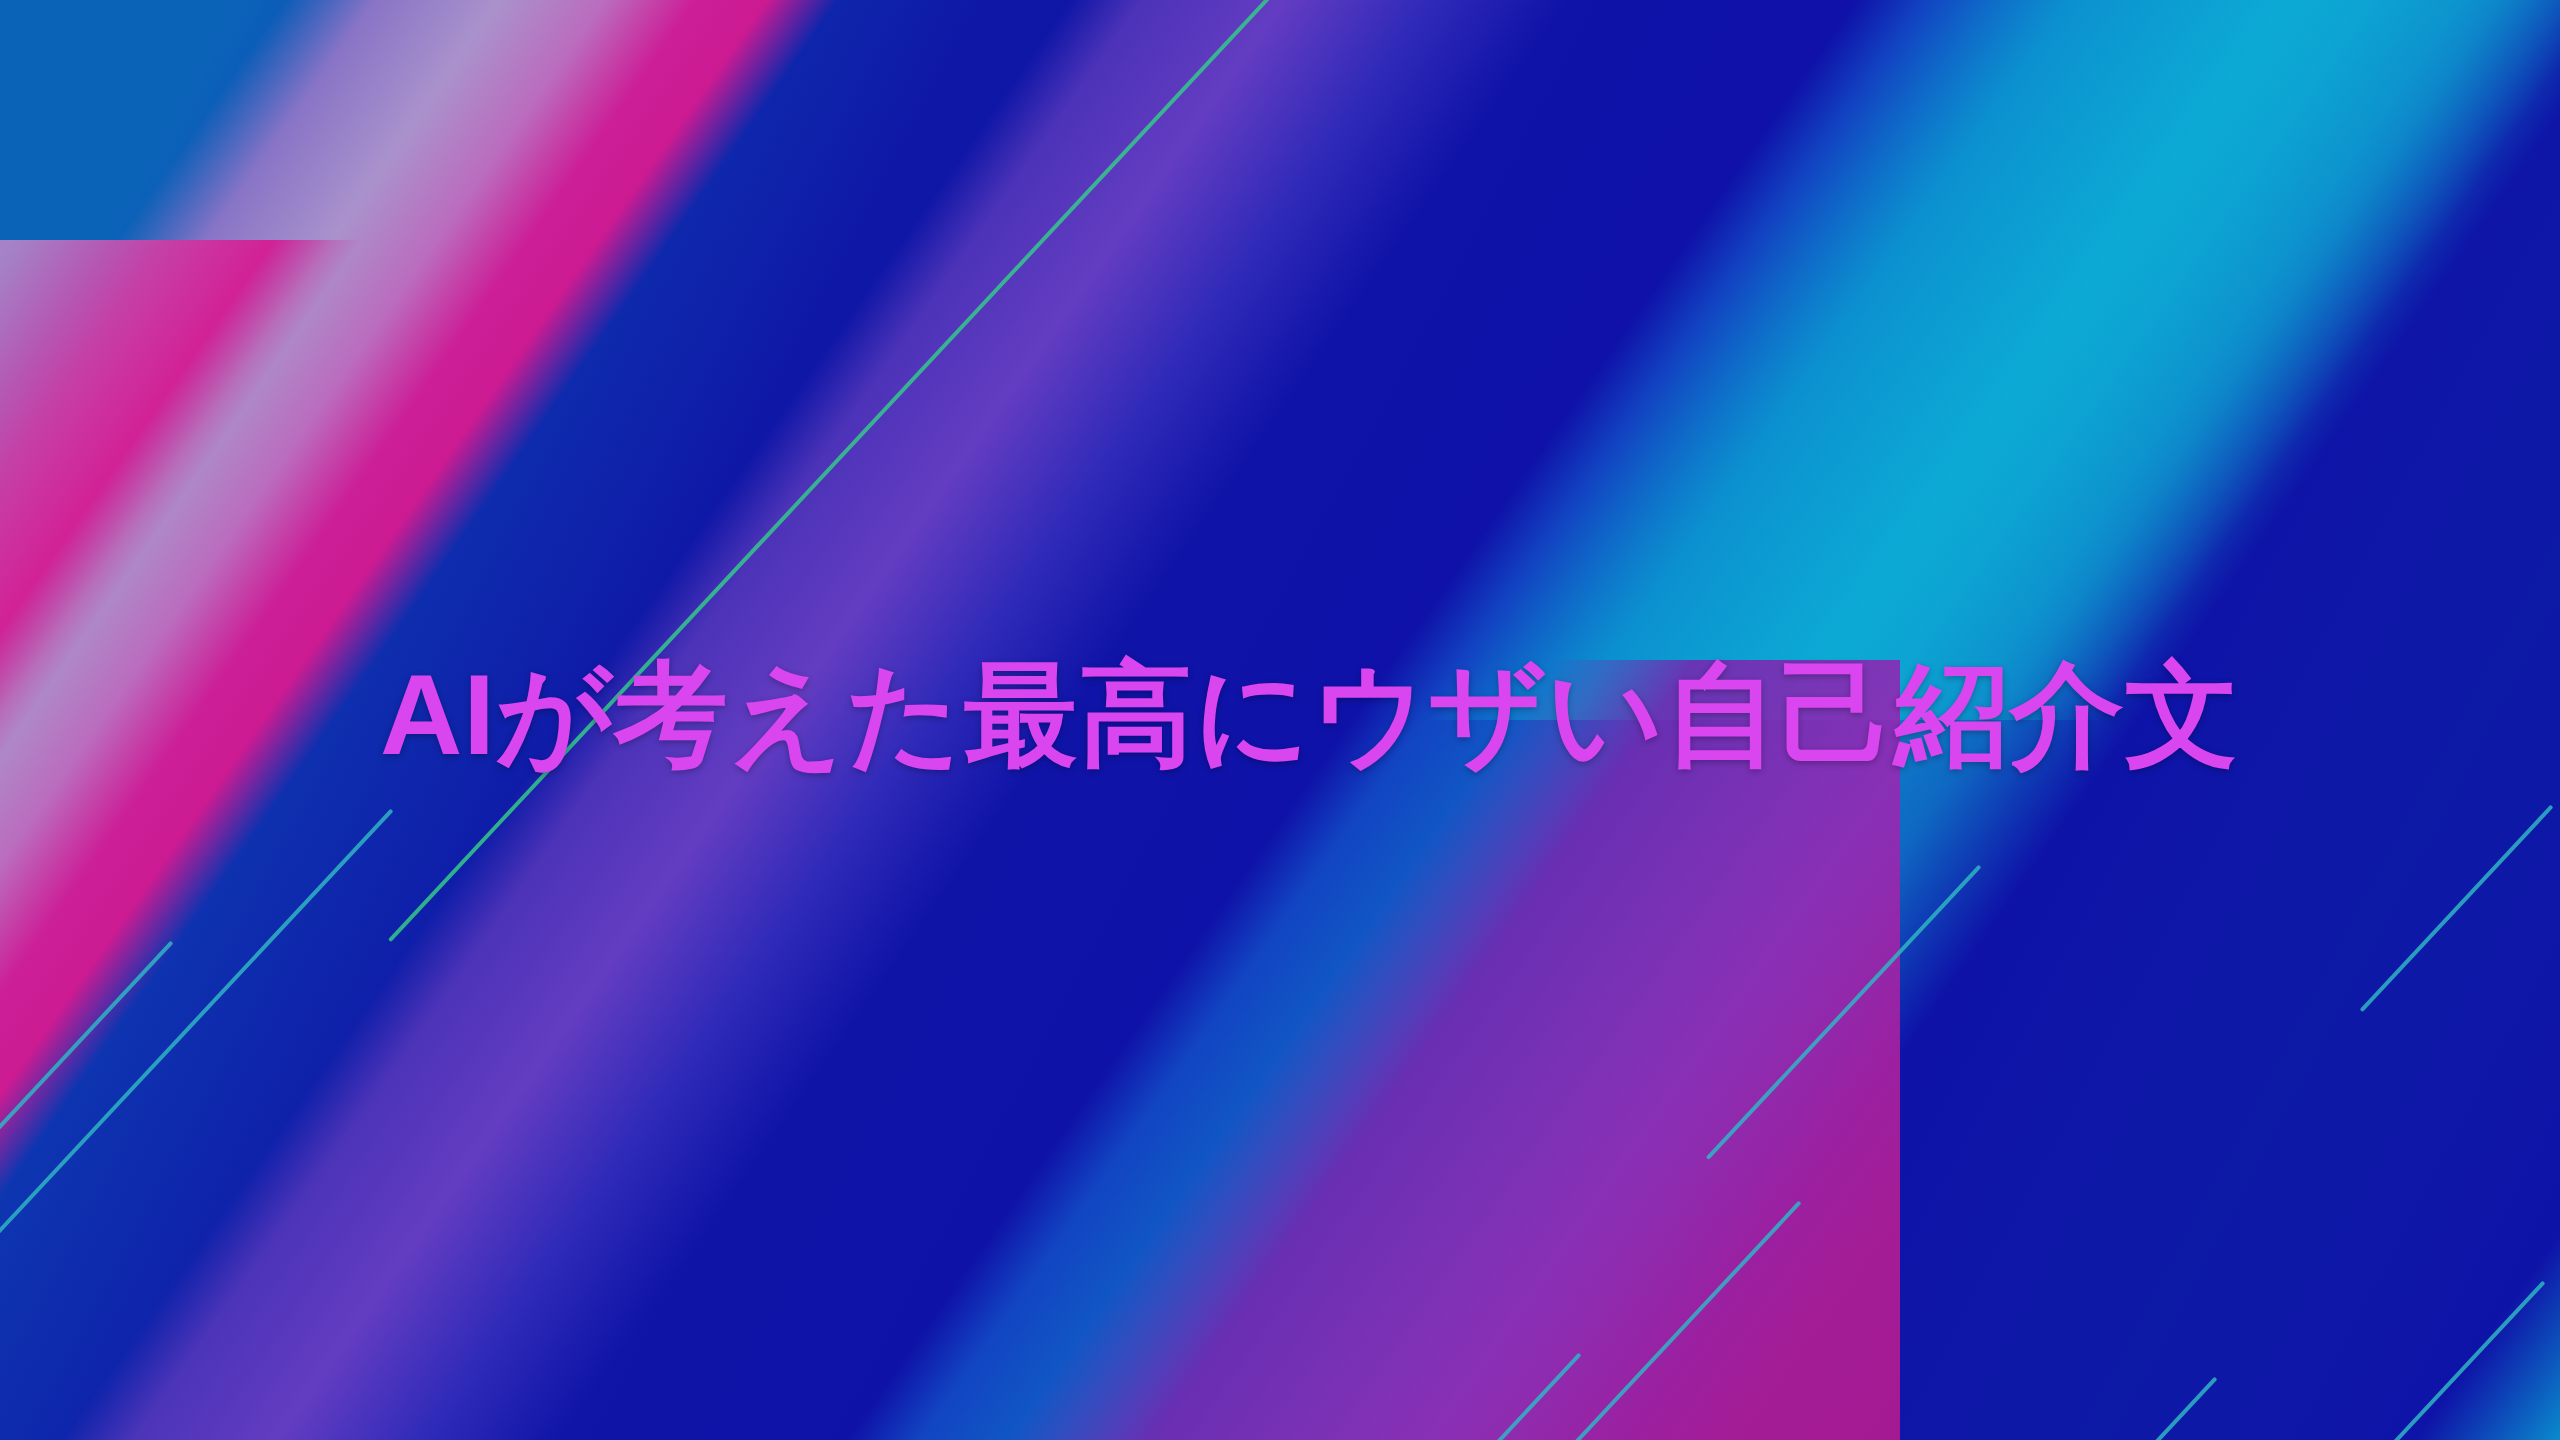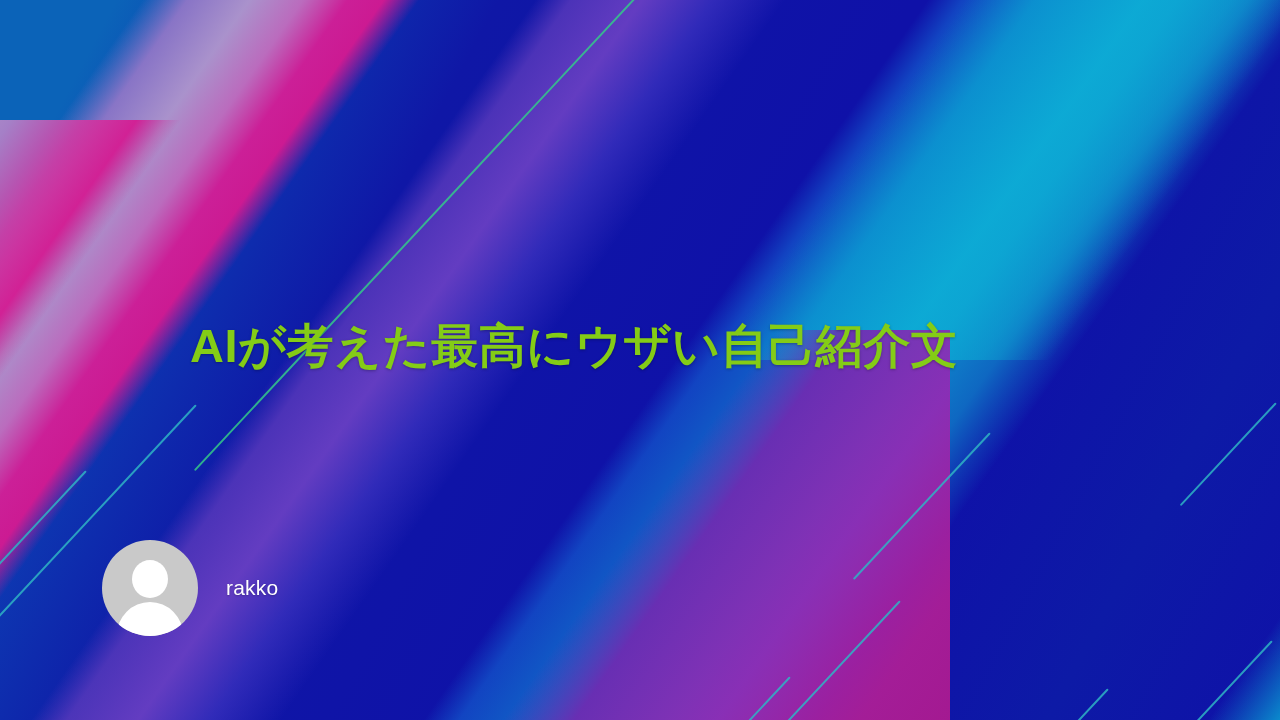--- a/index.html
+++ b/index.html
@@ -136,23 +136,23 @@
   #content {
     position: absolute;
     inset: 0;
   }
 
   #slide-title {
     position: absolute;
     left: 190px;
     top: 288px;
     width: 910px;
-    font-size: 47px;
+    font-size: 57px;
     font-weight: bold;
-    color: #84cc16;
+    color: #d946ef;
     letter-spacing: 0.5px;
     line-height: 1.15;
     white-space: nowrap;
     text-shadow: 0 1px 3px rgba(0,0,0,0.28);
   }
 
   #author {
     position: absolute;
     left: 102px;
     top: 540px;
@@ -219,22 +219,15 @@
       <div class="hairline" style="left: 1276px; top: 402px; width: 140px; height: 2px; background: rgb(47, 180, 196); opacity: 0.85; transform: rotate(133deg);"></div>
       <div class="hairline" style="left: 1272px; top: 640px; width: 140px; height: 2px; background: rgb(47, 180, 196); opacity: 0.85; transform: rotate(133deg);"></div>
       <div class="hairline" style="left: 1108px; top: 688px; width: 120px; height: 2px; background: rgb(47, 180, 196); opacity: 0.85; transform: rotate(133deg);"></div>
       <div class="hairline" style="left: 790px; top: 676px; width: 120px; height: 2px; background: rgb(47, 180, 196); opacity: 0.85; transform: rotate(133deg);"></div>
     </div>
 
   <div id="content">
 
     <h1 id="slide-title">AIが考えた最高にウザい自己紹介文</h1>
 
-    <div id="author">
-      <div id="author-avatar">
-        <div class="av-head"></div>
-        <div class="av-body"></div>
-      </div>
-      <div id="author-name">rakko</div>
-    </div>
 
   </div>
 </div>
 
 </body></html>

